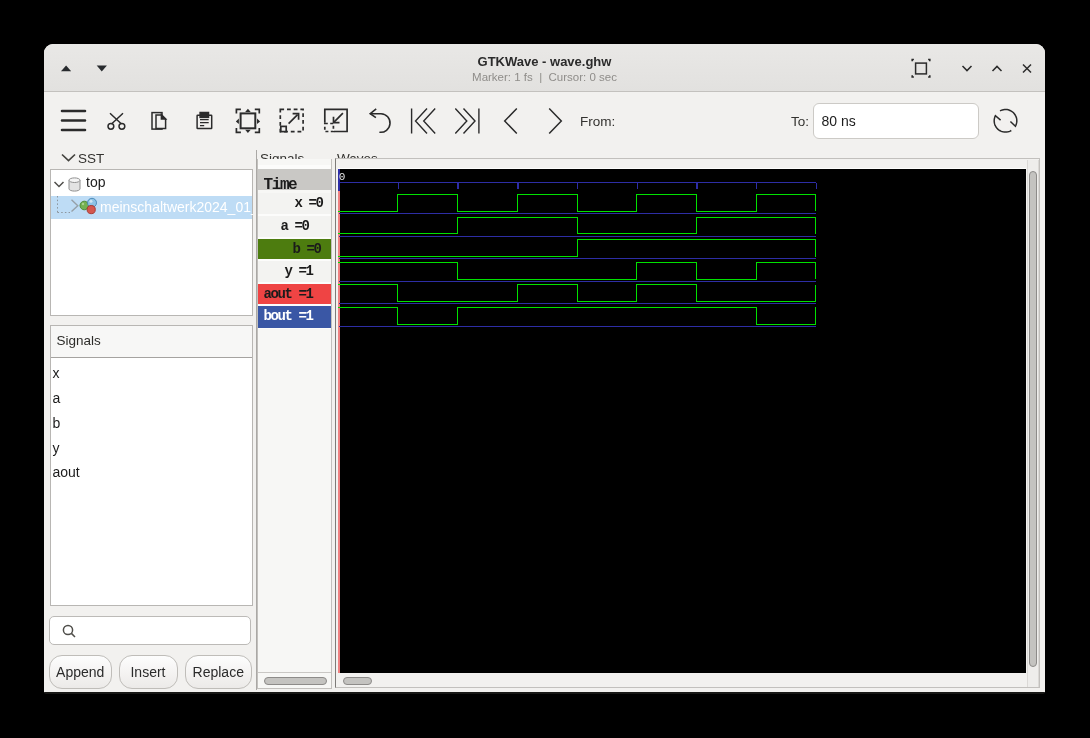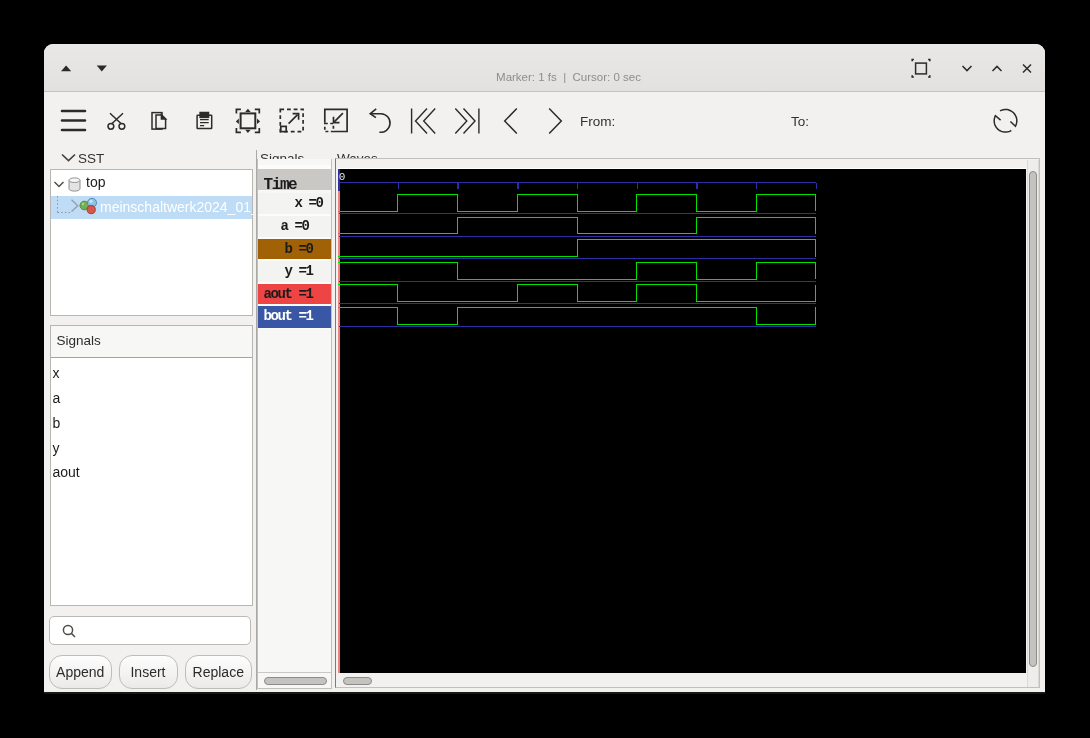--- a/index.html
+++ b/index.html
@@ -12,39 +12,40 @@
   border-bottom:2.5px solid #181816;
 }
 .header {
   position:absolute; left:0; top:0; width:100%; height:48px;
   background:linear-gradient(#e9e8e6,#e2e1df);
   border-bottom:1px solid #c3c1be;
 }
 .title { position:absolute; left:0; top:10px; width:100%; text-align:center;
   font-size:13px; font-weight:bold; color:#2b2b2b; }
 .subtitle { position:absolute; left:0; top:27px; width:100%; text-align:center;
-  font-size:11.5px; color:#8f8d8a;margin-left:24px; }
+  font-size:11.5px; color:#8f8d8a; }
 .lbl { position:absolute; font-size:13.5px; color:#33322f; }
 .panelbox { position:absolute; background:#fff; border:1px solid #b8b6b3; }
 .treetext { font-size:14px; color:#1c1c1c; }
 .selblue { background:#bedcf5; color:#fff; }
 .mono { font-family:"Liberation Mono", monospace; }
 .field { position:absolute; background:#fff; border:1px solid #cccac6; border-radius:6px;
   font-size:14px; color:#1c1c1c; line-height:34px; padding-left:7.5px; }
 .btn { position:absolute; background:linear-gradient(#fdfdfd,#eceae8);
   border:1px solid #bfbdb9; border-radius:13px; font-size:14px; color:#2b2b2b;
   text-align:center; line-height:32px; }
 .frameline { position:absolute; background:#c9c7c4; }
 .thumb { position:absolute; background:#c4c3c0; border:1px solid #8d8b89; border-radius:4.5px; }
 svg { display:block; }
 </style>
 </head>
 <body>
 <div class="win">
   <div class="header">
+    <div class="title">GTKWave - wave.ghw</div>
     <div class="subtitle">Marker: 1 fs&nbsp; |&nbsp; Cursor: 0 sec</div>
     <svg class="abs" style="left:0;top:0" width="1001" height="48" viewBox="0 0 1001 48">
       <polygon points="17,27.2 27.2,27.2 22.1,21.4" fill="#282b2e"></polygon>
       <polygon points="52.7,21.6 62.9,21.6 57.8,27.4" fill="#282b2e"></polygon>
       <g fill="none" stroke="#2b2b2b" stroke-width="1.5">
         <rect x="871.6" y="19.1" width="10.8" height="10.8"></rect>
         <path d="M868.2,17.2 v-1.7 h1.7 M884.1,15.5 h1.7 v1.7 M885.8,31.3 v1.7 h-1.7 M869.9,33 h-1.7 v-1.7" stroke-width="1.6"></path>
         <polyline points="918.5,22 923,26.6 927.5,22"></polyline>
         <polyline points="948.5,27 953,22.4 957.5,27"></polyline>
         <path d="M979,20.5 l8,8 M987,20.5 l-8,8"></path>
@@ -122,20 +123,21 @@
       </g>
 
       <g stroke-width="1.5">
         <path d="M956.0,18.9 L957.1,18.4 L958.3,18.0 L959.4,17.7 L960.6,17.5 L961.9,17.5 L963.1,17.6 L964.3,17.8 L965.4,18.2 L966.5,18.7 L967.6,19.3 L968.6,20.0 L969.5,20.8 L970.3,21.7 L971.0,22.7 L971.6,23.8 L972.1,24.9 L972.5,26.0 L972.7,27.2 L972.8,28.4 L972.8,29.7 L972.6,30.9 L972.3,32.0 L971.9,33.2 L971.4,34.3 L966.4,29.5"></path>
         <path d="M956.6,28.1 L951.4,23.7 L950.9,24.8 L950.6,25.9 L950.3,27.1 L950.2,28.3 L950.2,29.6 L950.4,30.8 L950.6,31.9 L951.0,33.1 L951.6,34.2 L952.2,35.2 L953.0,36.2 L953.8,37.1 L954.7,37.8 L955.7,38.5 L956.8,39.1 L957.9,39.5 L959.1,39.8 L960.3,40.0 L961.5,40.1 L962.7,40.0 L963.9,39.8 L965.1,39.5 L966.2,39.1 L967.3,38.5"></path>
       </g>
     </g>
   </svg>
   <div class="lbl" style="left:536px;top:70px">From:</div>
   <div class="lbl" style="left:747px;top:70px">To:</div>
+  <div class="field" style="left:769px;top:58.5px;width:166px;height:36px">80 ns</div>
 
   <svg class="abs" style="left:14px;top:108px" width="22" height="12" viewBox="0 0 22 12">
     <polyline points="4,2.5 10.5,8.5 17,2.5" fill="none" stroke="#44433f" stroke-width="1.7"></polyline>
   </svg>
   <div class="lbl" style="left:34px;top:106.5px">SST</div>
 
   <div class="panelbox" style="left:6px;top:125px;width:203px;height:147px">
 
     <svg class="abs" style="left:1px;top:9px" width="20" height="12" viewBox="0 0 20 12">
       <polyline points="2.5,3 7,7.5 11.5,3" fill="none" stroke="#504f4b" stroke-width="1.5"></polyline>
@@ -180,21 +182,21 @@
 
   <div class="lbl" style="left:216px;top:106.5px">Signals</div>
   <div class="frameline" style="left:260px;top:115px;width:27px;height:1px"></div>
   <div class="abs" style="left:212.5px;top:115px;width:75px;height:530px;background:#f7f7f5;border:1px solid #c2c0bd;border-top:none"></div>
   <div class="abs" style="left:213.5px;top:120.5px;width:73px;height:4.5px;background:#fcfcfb"></div>
   <div class="abs" style="left:213.5px;top:125px;width:73px;height:20.7px;background:#c9c8c5"></div>
   <div class="abs mono" style="left:219.5px;top:131.5px;font-size:16px;letter-spacing:-1.4px;font-weight:bold;color:#1b1b1b">Time</div>
   <div class="abs mono" style="left:213.5px;top:149.4px;width:73px;font-size:14px;letter-spacing:-1.4px;font-weight:bold;color:#1b1b1b;text-align:right">
     <div style="height:22.6px;line-height:21.6px;background:#f3f3f1;border-bottom:2px solid #fcfcfb;padding-right:8px">x =0</div>
     <div style="height:22.6px;line-height:21.6px;background:#f3f3f1;border-bottom:2px solid #fcfcfb;padding-right:22px">a =0</div>
-    <div style="height:22.6px;line-height:21.6px;background:#a16207;border-bottom:2px solid #fcfcfb;padding-right:18px">b =0</div>
+    <div style="height:22.6px;line-height:21.6px;background:#4d7c0f;border-bottom:2px solid #fcfcfb;padding-right:10px">b =0</div>
     <div style="height:22.6px;line-height:21.6px;background:#f3f3f1;border-bottom:2px solid #fcfcfb;padding-right:18px">y =1</div>
     <div style="height:22.6px;line-height:21.6px;background:#ef4444;border-bottom:2px solid #fcfcfb;padding-right:18px">aout =1</div>
     <div style="height:22.6px;line-height:21.6px;background:#3a57a5;color:#fff;border-bottom:1px solid #fcfcfb;padding-right:18px">bout =1</div>
   </div>
   <div class="frameline" style="left:213.5px;top:628.4px;width:73px;height:1px"></div>
   <div class="thumb" style="left:219.5px;top:633px;width:63.5px;height:8px"></div>
 
   <div class="lbl" style="left:293px;top:106.5px">Waves</div>
   <div class="abs" style="left:290.5px;top:114px;width:705.5px;height:530px;border:1px solid #c2c0bd;border-left:1px solid #7d7b78"></div>
   <div class="abs" style="left:291.5px;top:115px;width:43px;height:8px;background:#f2f1ef"></div>

